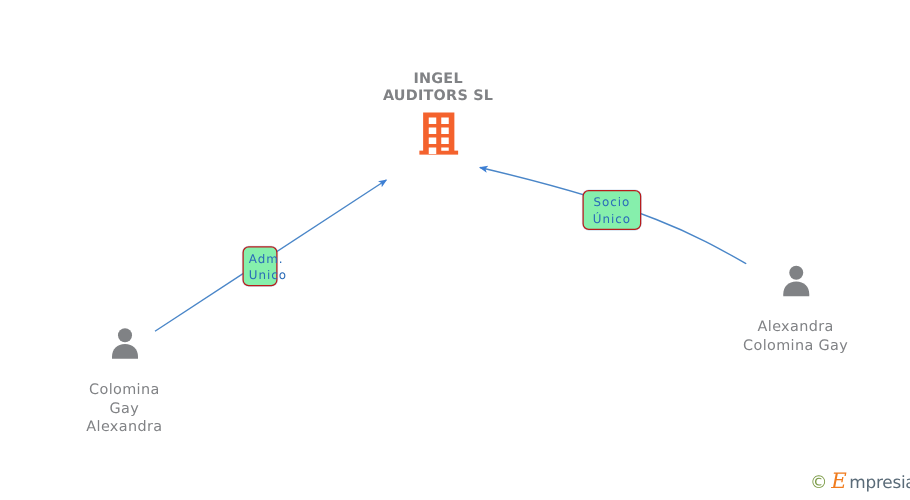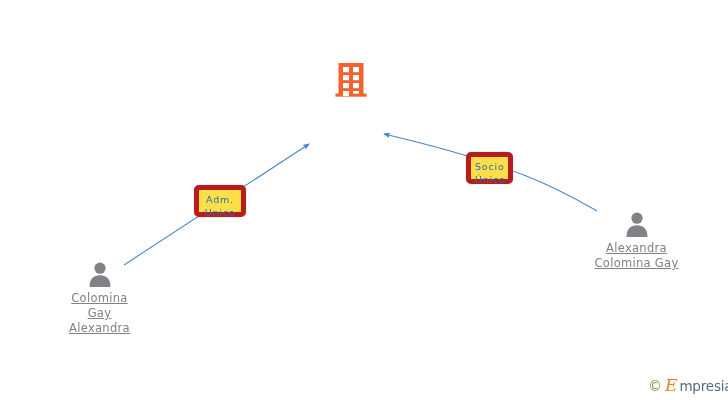--- a/index.html
+++ b/index.html
@@ -59,54 +59,53 @@
   .person-icon {
     display: block;
     margin: 0 auto;
   }
   .person-label {
     font-size: 11.5px;
     color: #808285;
     line-height: 15px;
     letter-spacing: 0.3px;
     white-space: pre-line;
-    margin-top: 3px;
-    text-decoration: underline;
+    margin-top: 16px;
   }
   #person-left {
     left: 42px;
     top: 260px;
     width: 115px;
   }
   #person-right {
     left: 579px;
     top: 210px;
     width: 115px;
   }
 
   
   .rel-chip {
     position: absolute;
     box-sizing: border-box;
-    border: 5px solid #b91c1c;
+    border: 1px solid #b91c1c;
     border-radius: 5px;
-    background: #fde047;
+    background: #86efac;
     color: #2b6cb8;
     font-size: 9.5px;
     line-height: 13px;
     letter-spacing: 0.8px;
     text-align: center;
     padding: 3px 4px 3px 4px;
     white-space: pre-line;
     box-shadow: 0 0 0 0.5px rgba(74,134,200,0.25);
   }
   #chip-adm {
     left: 194px;
-    top: 185px;
-    width: 52px;
+    top: 197px;
+    width: 28px;
     height: 32px;
   }
   #chip-socio {
     left: 466px;
     top: 152px;
     width: 47px;
     height: 32px;
   }
 
   
@@ -149,20 +148,22 @@
         <path d="M0,0.4 L6.4,3 L0,5.6 L1.5,3 Z" fill="#3d7fd4"></path>
       </marker>
     </defs>
 
     <line x1="124" y1="265" x2="309" y2="144" stroke="#4a86c8" stroke-width="1.1" marker-end="url(#arrow-blue)"></line>
 
     <path d="M597,211 C560,190 520,166 384,134" fill="none" stroke="#4a86c8" stroke-width="1.1" marker-end="url(#arrow-blue)"></path>
   </svg>
 
   <div class="company-node">
+    <div class="company-title">INGEL
+AUDITORS SL</div>
     <svg class="company-icon" viewBox="0 0 34 40">
 
       <path d="M4.5,3 H29.5 V36 H4.5 Z" fill="#f4622d"></path>
 
       <rect x="1.5" y="33.5" width="31" height="3.2" fill="#f4622d"></rect>
 
       <rect x="9" y="7" width="6" height="5.2" fill="#ffffff"></rect>
       <rect x="19" y="7" width="6" height="5.2" fill="#ffffff"></rect>
       <rect x="9" y="15" width="6" height="5.2" fill="#ffffff"></rect>
       <rect x="19" y="15" width="6" height="5.2" fill="#ffffff"></rect>

